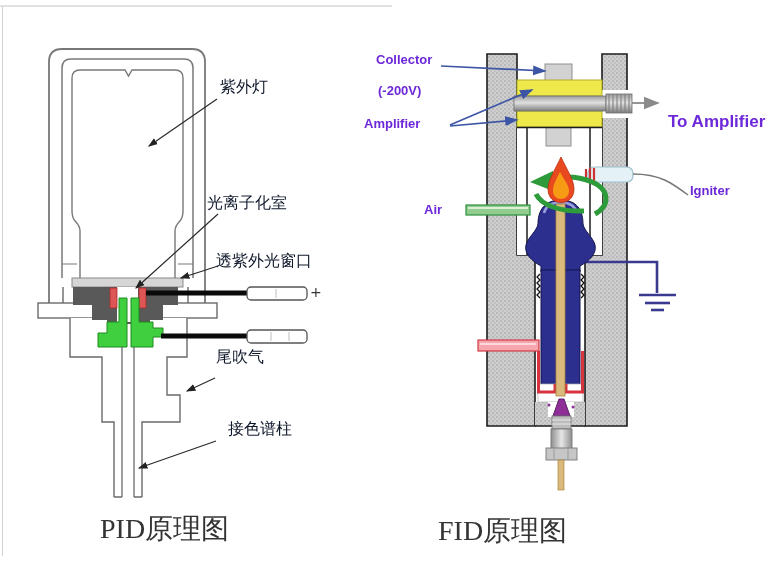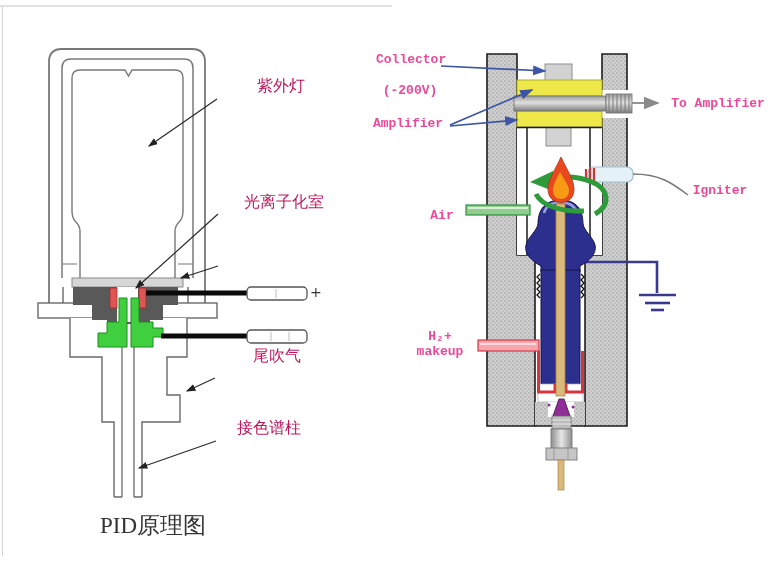--- a/index.html
+++ b/index.html
@@ -2,23 +2,23 @@
 <html><head>
 <meta charset="utf-8">
 <style>
   html,body{margin:0;padding:0;background:#fff;}
   .screenshot{
     position:relative;width:779px;height:563px;background:#ffffff;
     font-family:"Liberation Sans",sans-serif;overflow:hidden;
   }
   .screenshot svg{position:absolute;left:0;top:0;}
   .lbl{position:absolute;color:#1d1d1d;line-height:1.15;}
-  .lbl-cn{font-family:Liberation Mono, monospace;font-size:16px;color:#be185d;white-space:nowrap;margin-left:37px;}
-  .lbl-en{font-weight:bold;font-size:13px;color:#ec4899;text-align:center;font-family:Liberation Mono, monospace;}
-  .caption{font-family:"Liberation Serif","DejaVu Serif",serif;font-size:23px;color:#343434;text-align:center;white-space:nowrap;}
+  .lbl-cn{font-family:Liberation Sans, sans-serif;font-size:16px;color:#0f172a;white-space:nowrap;}
+  .lbl-en{font-weight:bold;font-size:13px;color:#6d28d9;}
+  .caption{font-family:"Liberation Serif","DejaVu Serif",serif;font-size:28px;color:#343434;text-align:center;white-space:nowrap;}
   .plus{font-size:14px;color:#333;font-family:"DejaVu Sans",sans-serif;}
   .two-line span{display:block;}
 </style>
 </head>
 <body>
 
 <div class="screenshot">
 
 <svg width="779" height="563" viewBox="0 0 779 563">
   <defs>
@@ -206,30 +206,28 @@
     <g stroke="#3c55a5" stroke-width="1.7" fill="none">
       <line x1="441" y1="66" x2="545" y2="71" marker-end="url(#ah-blue)"></line>
       <line x1="450" y1="125" x2="532" y2="90" marker-end="url(#ah-blue)"></line>
       <line x1="450" y1="126" x2="517" y2="120" marker-end="url(#ah-blue)"></line>
     </g>
   </g>
 </svg>
 
 <div class="lbl lbl-cn" style="left:220px;top:78px;">紫外灯</div>
 <div class="lbl lbl-cn" style="left:207px;top:194px;">光离子化室</div>
+<div class="lbl lbl-cn" style="left:216px;top:252px;">透紫外光窗口</div>
 <div class="lbl lbl-cn" style="left:216px;top:348px;">尾吹气</div>
-<div class="lbl lbl-cn" style="left:200px;top:420px;">接色谱柱</div>
+<div class="lbl lbl-cn" style="left:228px;top:420px;">接色谱柱</div>
 <div class="lbl plus" style="left:310px;top:284px;">+</div>
 
 <div class="lbl lbl-en" style="left:376px;top:53px;width:64px;">Collector</div>
 <div class="lbl lbl-en" style="left:378px;top:84px;width:64px;">(-200V)</div>
 <div class="lbl lbl-en" style="left:364px;top:117px;width:88px;">Amplifier</div>
-<div class="lbl lbl-en" style="left:668px;top:97px;width:100px;font-size:13px;">To Amplifier</div>
-<div class="lbl lbl-en" style="left:424px;top:203px;width:36px;margin-top:6px;">Air</div>
+<div class="lbl lbl-en" style="left:668px;top:112px;width:100px;font-size:17px;">To Amplifier</div>
+<div class="lbl lbl-en" style="left:424px;top:203px;width:36px;">Air</div>
 <div class="lbl lbl-en" style="left:690px;top:184px;width:60px;">Igniter</div>
-<div class="lbl lbl-en two-line" style="left:404px;top:330px;width:72px;">
-  <span>H₂+</span>
-  <span>makeup</span>
+
+<div class="lbl caption" style="left:100px;top:513px;width:104px;">PID原理图</div>
+<div class="lbl caption" style="left:438px;top:515px;width:110px;">FID原理图</div>
+
 </div>
 
-<div class="lbl caption" style="left:100px;top:513px;width:104px;">PID原理图</div>
-
-</div>
-
 </body></html>

